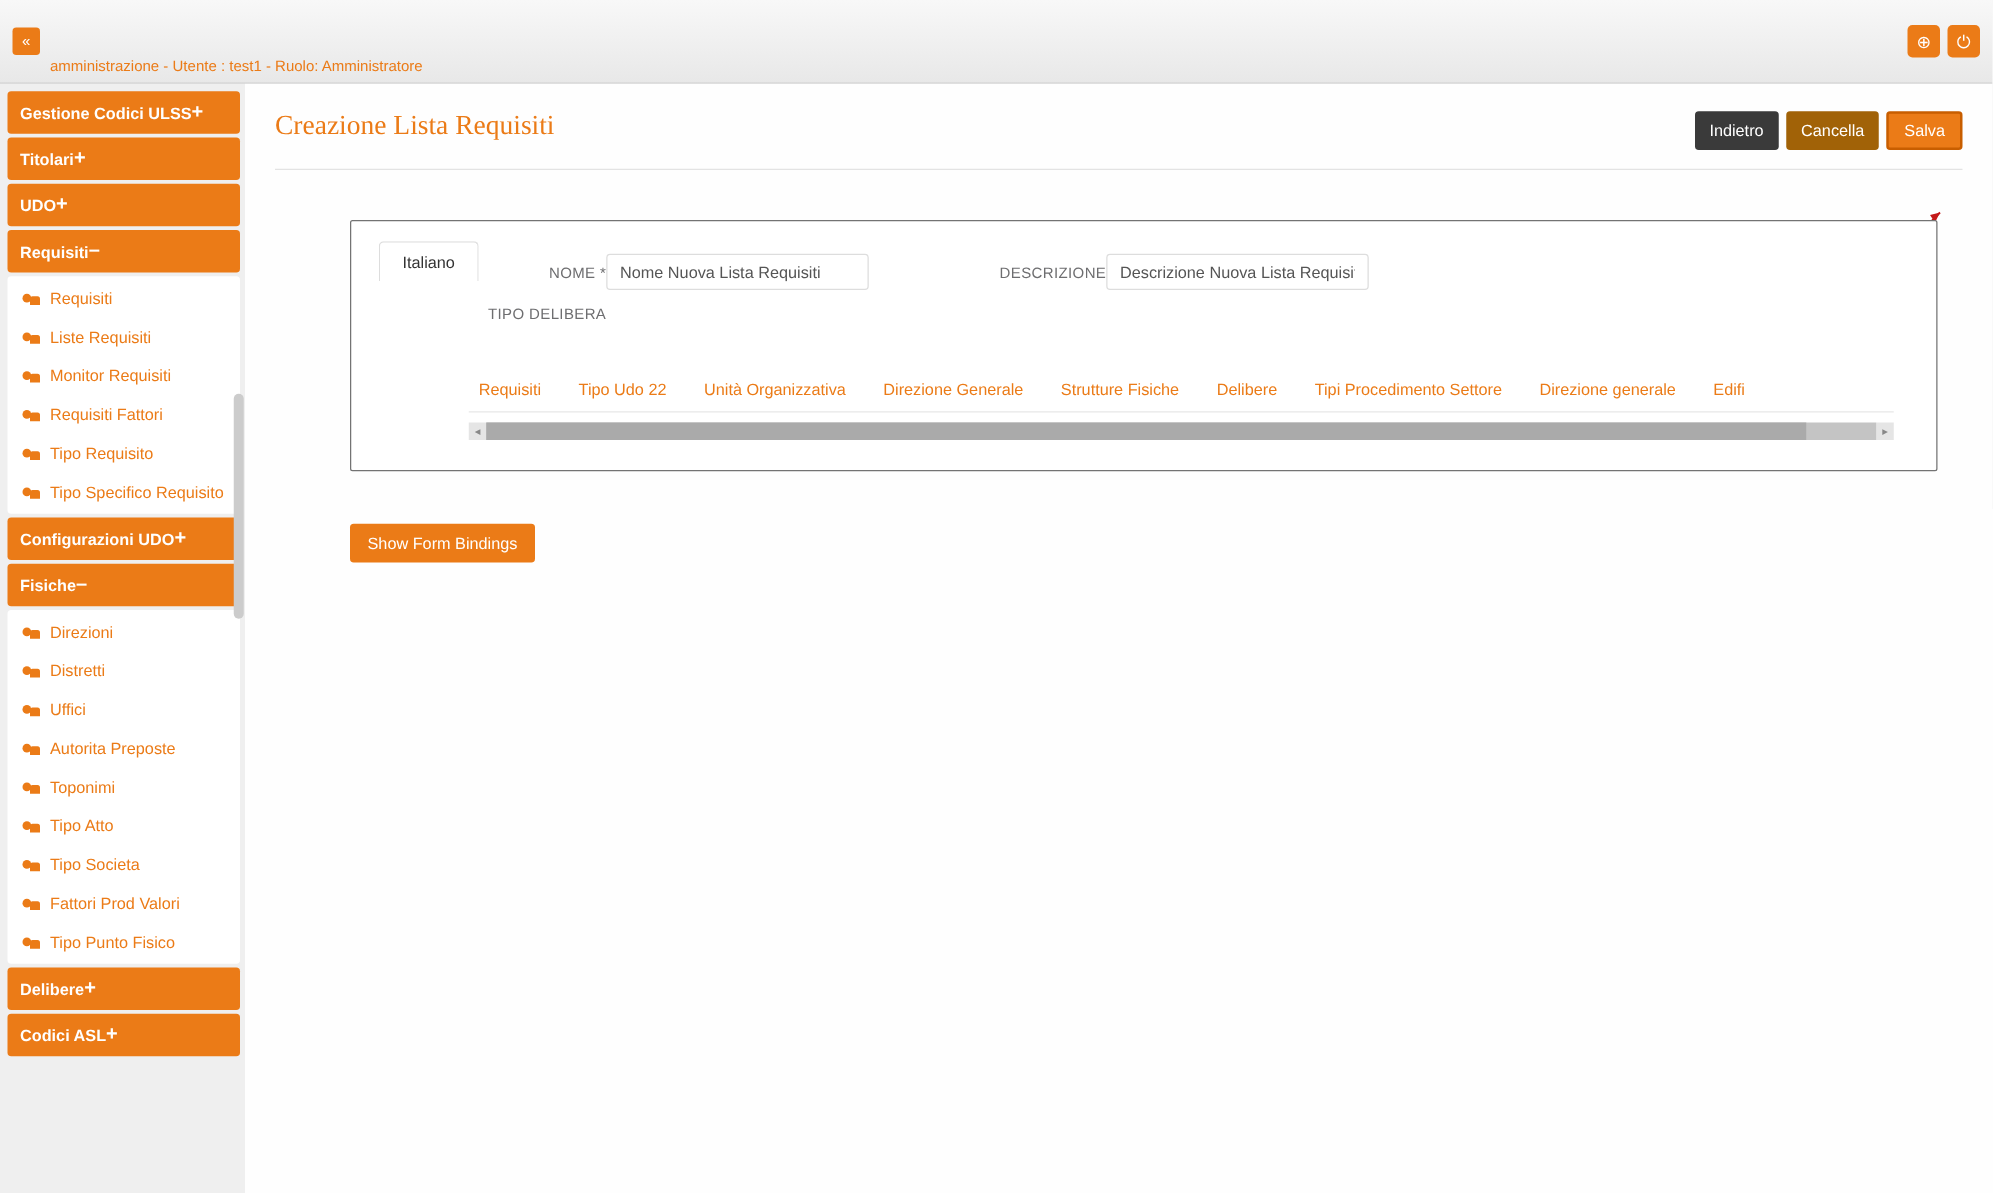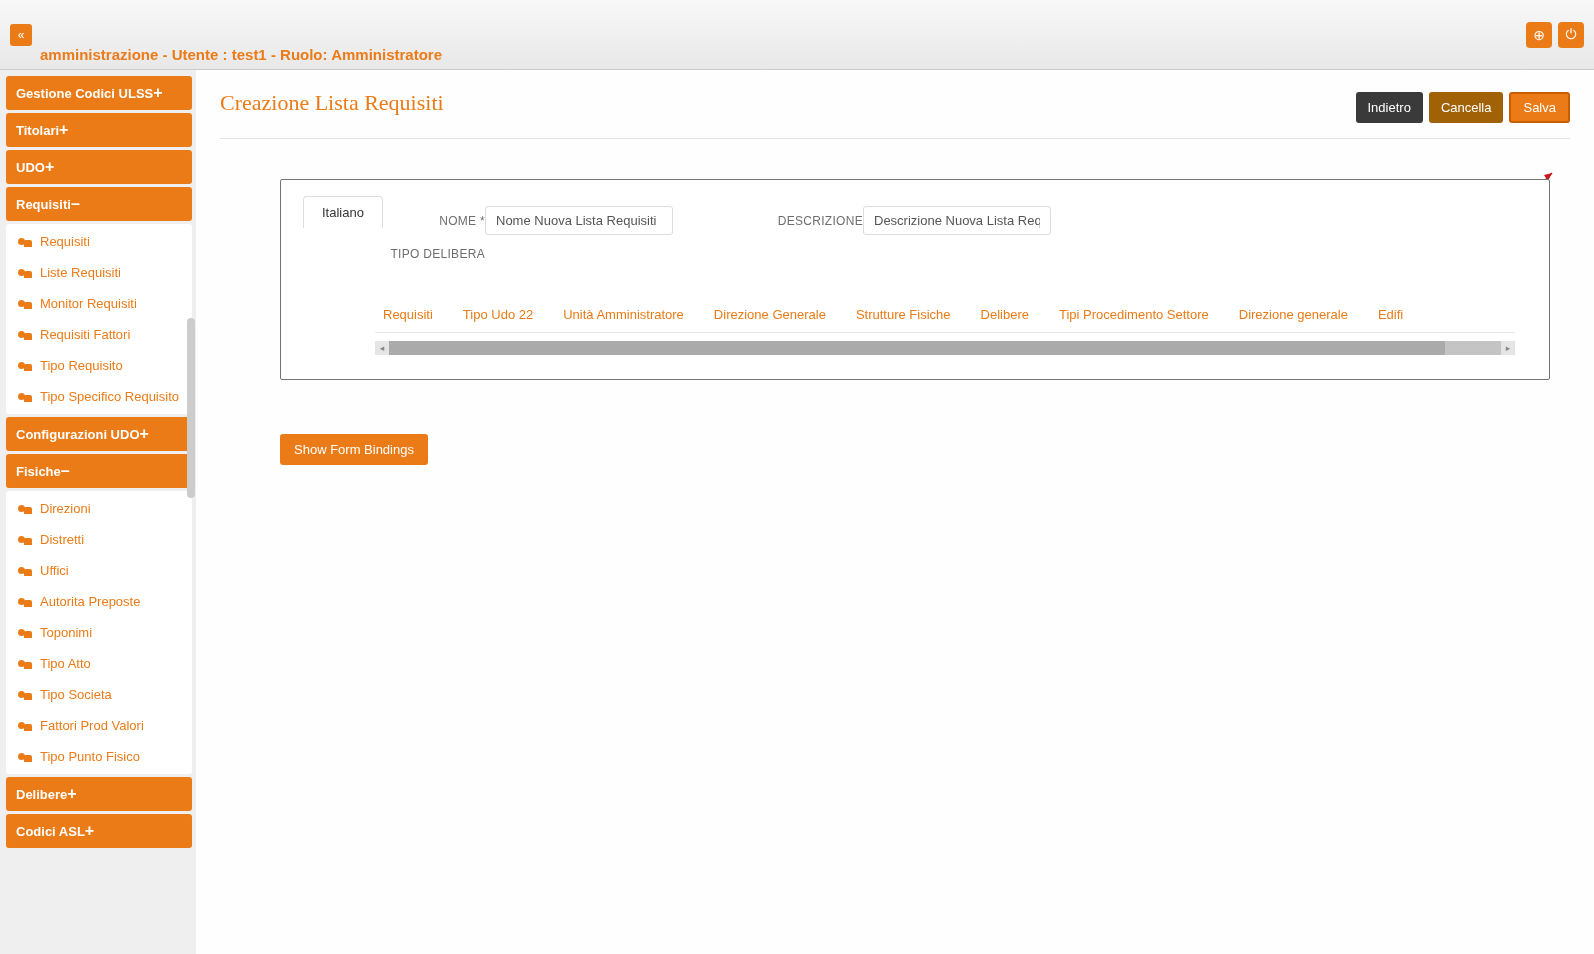--- a/index.html
+++ b/index.html
@@ -2,21 +2,21 @@
 <html><head>
   <meta charset="utf-8">
   <style>
     * { box-sizing: border-box; margin: 0; padding: 0; }
     body { font-family: Arial, sans-serif; font-size: 13px; background: #efefef; color: #333; }
     
     
     .top-header { background: linear-gradient(#f8f8f8, #e8e8e8); border-bottom: 1px solid #ccc; padding: 6px 10px; display: flex; align-items: center; justify-content: space-between; }
     .top-header-left { display: flex; align-items: center; gap: 8px; }
     .collapse-btn { background: #eb7b17; color: #fff; width: 22px; height: 22px; border-radius: 3px; display: flex; align-items: center; justify-content: center; font-size: 12px; cursor: pointer; }
-    .header-title { color: #eb7b17; font-weight: bold; font-size: 15px; margin-top: 40px; }
+    .header-title { color: #eb7b17; font-weight: normal; font-size: 12px; margin-top: 40px; }
     .top-header-right { display: flex; gap: 6px; }
     .header-icon-btn { background: #eb7b17; color: #fff; width: 26px; height: 26px; border-radius: 4px; display: flex; align-items: center; justify-content: center; cursor: pointer; font-size: 14px; }
     
     
     .layout { display: flex; height: calc(100vh - 36px); }
     
     
     .sidebar-wrap { width: 196px; position: relative; background: #efefef; padding: 6px 4px 6px 6px; overflow-y: auto; }
     .sidebar { width: 100%; }
     .sidebar-section { background: #eb7b17; color: #fff; padding: 8px 10px; border-radius: 3px; margin-bottom: 3px; display: flex; justify-content: flex-start; align-items: center; cursor: pointer; font-size: 13px; font-weight: 600; }
@@ -37,38 +37,38 @@
     .btn-gray { background: #a16207; }
     .btn-orange { background: #eb7b17; border: 2px solid #c85e00; }
     
     
     .form-panel { margin-left: 60px; margin-right: 20px; border: 1px solid #737373; border-radius: 2px; background: #fff; padding: 4px; position: relative; margin-bottom: 42px; }
     .lang-tab { display: inline-block; background: #fff; border: 1px solid #ddd; border-bottom: none; padding: 8px 18px; margin: 12px 0 0 18px; border-radius: 4px 4px 0 0; font-size: 13px; }
     .form-body { padding: 0 30px 20px 90px; }
     .form-row { display: flex; align-items: center; padding: 6px 0; }
     .form-row.first { margin-top: -28px; }
     .form-label { color: #6e6e70; font-size: 12px; text-align: right; min-width: 110px; letter-spacing: 0.3px; }
-    .form-input { border: 1px solid #ddd; border-radius: 3px; padding: 6px 10px; font-size: 13px; width: 188px; color: #555; }
+    .form-input { border: 1px solid #ddd; border-radius: 3px; padding: 6px 10px; font-size: 13px; width: 210px; color: #555; }
     .form-select { border: 1px solid #ccc; border-radius: 3px; padding: 7px 10px; font-size: 13px; flex: 1; max-width: 610px; background: #d8d8da; color: #333; position: relative; cursor: pointer; display: flex; justify-content: space-between; align-items: center; }
     .form-select .caret { color: #555; font-size: 11px; }
     .label-desc { margin-left: 80px; }
     
     
     .sub-tabs-wrap { margin-top: 40px; }
     .sub-tabs { display: flex; gap: 30px; border-bottom: 1px solid #e8e8e8; padding: 0 8px 10px 8px; overflow: hidden; white-space: nowrap; }
     .sub-tab { color: #eb7b17; font-size: 13px; cursor: pointer; flex-shrink: 0; }
     .h-scrollbar { display: flex; align-items: center; margin-top: 8px; height: 14px; }
     .h-scroll-arrow { width: 14px; height: 14px; background: #e5e5e5; display: flex; align-items: center; justify-content: center; color: #888; font-size: 9px; cursor: pointer; }
     .h-scroll-track { flex: 1; height: 14px; background: #c4c4c4; position: relative; }
     .h-scroll-thumb { position: absolute; left: 0; top: 0; height: 100%; width: 95%; background: #aaa; }
     
     
     .arrow-svg { position: absolute; top: 95px; right: 30px; width: 120px; height: 70px; pointer-events: none; }
     
-    .show-bindings-btn { background: #eb7b17; color: #fff; padding: 8px 14px; border: none; border-radius: 3px; font-size: 13px; cursor: pointer; margin-left: 60px; margin-top: 12px; }
+    .show-bindings-btn { background: #eb7b17; color: #fff; padding: 8px 14px; border: none; border-radius: 3px; font-size: 13px; cursor: pointer; margin-left: 60px; }
     
     
     .v-scroll-hint { position: absolute; right: 0; top: 0; width: 10px; height: 100%; background: transparent; }
     .v-scroll-hint .thumb { position: absolute; top: 248px; width: 8px; right: 1px; height: 180px; background: #ccc; border-radius: 4px; }
   </style>
 </head>
 <body>
 
 <div class="top-header">
   <div class="top-header-left">
@@ -217,21 +217,21 @@
         </div>
 
         <div class="form-row">
           <span class="form-label">TIPO DELIBERA</span>
         </div>
 
         <div class="sub-tabs-wrap">
           <div class="sub-tabs">
             <span class="sub-tab">Requisiti</span>
             <span class="sub-tab">Tipo Udo 22</span>
-            <span class="sub-tab">Unità Amministratore</span>
+            <span class="sub-tab">Unità Organizzativa</span>
             <span class="sub-tab">Direzione Generale</span>
             <span class="sub-tab">Strutture Fisiche</span>
             <span class="sub-tab">Delibere</span>
             <span class="sub-tab">Tipi Procedimento Settore</span>
             <span class="sub-tab">Direzione generale</span>
             <span class="sub-tab">Edifi</span>
           </div>
           <div class="h-scrollbar">
             <div class="h-scroll-arrow">◂</div>
             <div class="h-scroll-track">

